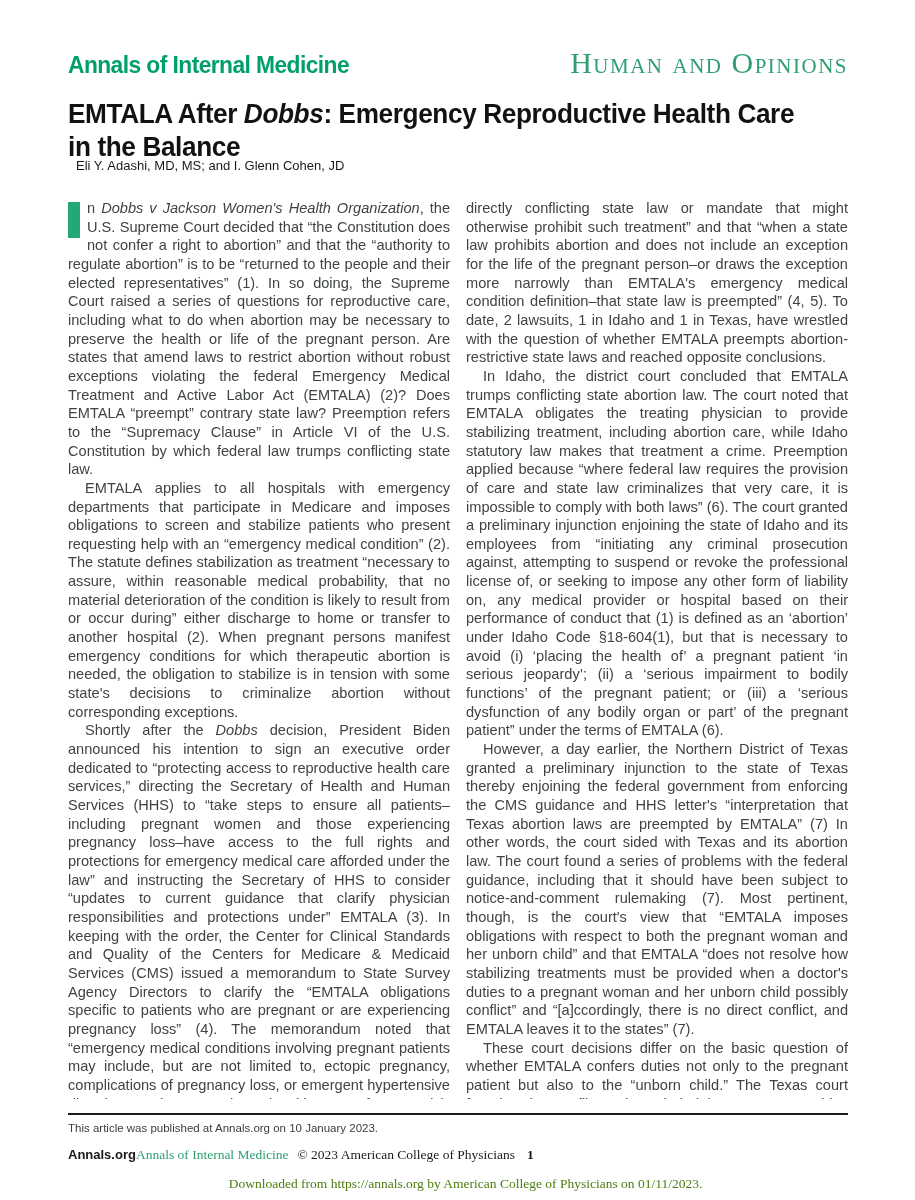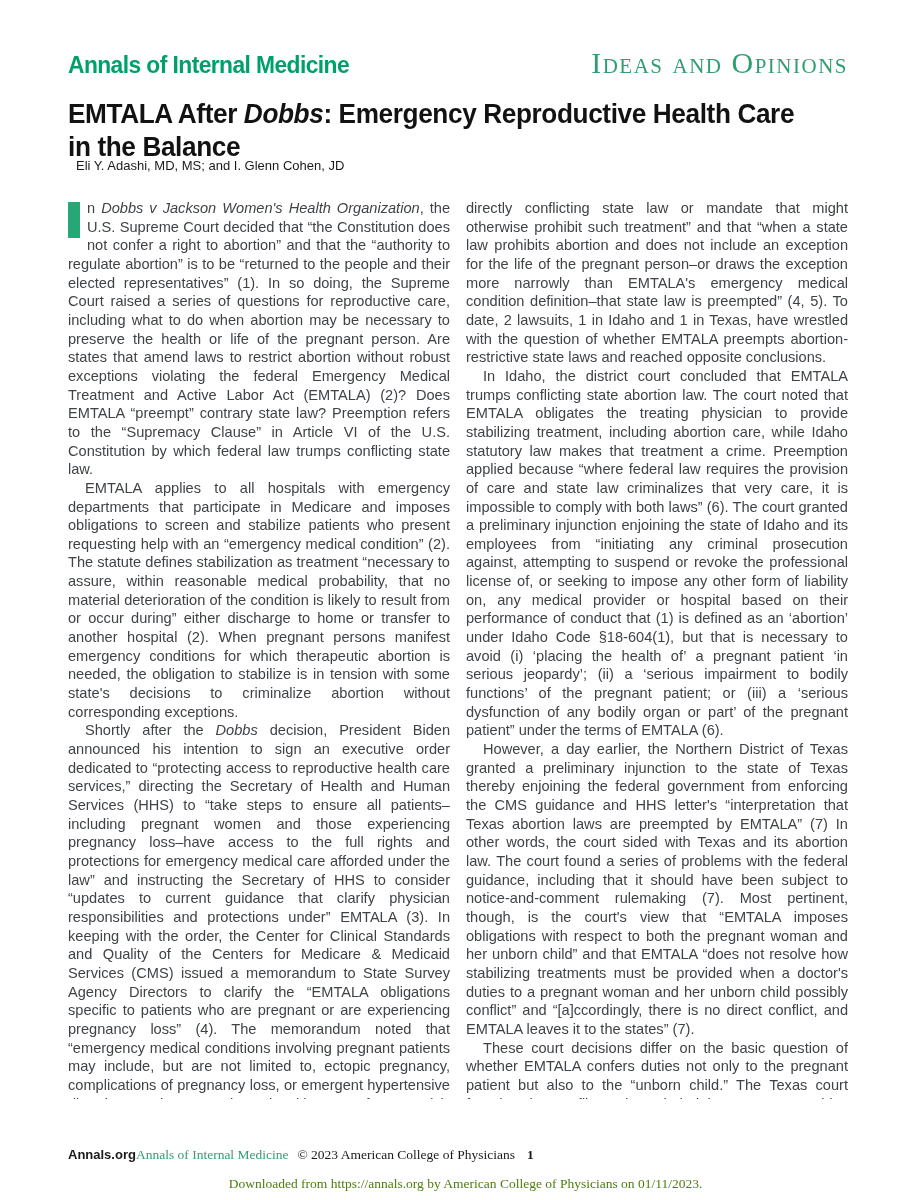--- a/index.html
+++ b/index.html
@@ -51,41 +51,44 @@
   .download-line{position:absolute;top:1176px;left:0;right:0;text-align:center;
     font-family:"Liberation Serif",serif;font-size:13.5px;color:#4d7c0f;padding-left:16px;}
 </style>
 </head>
 <body>
 
 <div class="page">
 
   <div class="masthead">
     <div class="journal-logo">Annals of Internal Medicine</div>
-    <div class="section-head">Ideas and Opinions</div>
+    <div class="section-head">Human and Opinions</div>
   </div>
 
   <h1 class="article-title">EMTALA After <i>Dobbs</i>: Emergency Reproductive Health Care in the Balance</h1>
 
   <div class="byline">Eli Y. Adashi, MD, MS; and I. Glenn Cohen, JD</div>
 
   <div class="columns">
     <div class="col">
         <p class="no-indent"><span class="dropcap">I</span>n <i>Dobbs v Jackson Women's Health Organization</i>, the U.S. Supreme Court decided that “the Constitution does not confer a right to abortion” and that the “authority to regulate abortion” is to be “returned to the people and their elected representatives” (1). In so doing, the Supreme Court raised a series of questions for reproductive care, including what to do when abortion may be necessary to preserve the health or life of the pregnant person. Are states that amend laws to restrict abortion without robust exceptions violating the federal Emergency Medical Treatment and Active Labor Act (EMTALA) (2)? Does EMTALA “preempt” contrary state law? Preemption refers to the “Supremacy Clause” in Article VI of the U.S. Constitution by which federal law trumps conflicting state law.</p>
         <p>EMTALA applies to all hospitals with emergency departments that participate in Medicare and imposes obligations to screen and stabilize patients who present requesting help with an “emergency medical condition” (2). The statute defines stabilization as treatment “necessary to assure, within reasonable medical probability, that no material deterioration of the condition is likely to result from or occur during” either discharge to home or transfer to another hospital (2). When pregnant persons manifest emergency conditions for which therapeutic abortion is needed, the obligation to stabilize is in tension with some state's decisions to criminalize abortion without corresponding exceptions.</p>
         <p>Shortly after the <i>Dobbs</i> decision, President Biden announced his intention to sign an executive order dedicated to “protecting access to reproductive health care services,” directing the Secretary of Health and Human Services (HHS) to “take steps to ensure all patients–including pregnant women and those experiencing pregnancy loss–have access to the full rights and protections for emergency medical care afforded under the law” and instructing the Secretary of HHS to consider “updates to current guidance that clarify physician responsibilities and protections under” EMTALA (3). In keeping with the order, the Center for Clinical Standards and Quality of the Centers for Medicare &amp; Medicaid Services (CMS) issued a memorandum to State Survey Agency Directors to clarify the “EMTALA obligations specific to patients who are pregnant or are experiencing pregnancy loss” (4). The memorandum noted that “emergency medical conditions involving pregnant patients may include, but are not limited to, ectopic pregnancy, complications of pregnancy loss, or emergent hypertensive disorders, such as preeclampsia with severe features” (4). It takes the position that “a physician's professional and legal duty to provide stabilizing medical treatment to a patient who presents to the emergency department and is found to have an emergency medical condition preempts any</p>
       </div>
     <div class="col">
         <p class="no-indent">directly conflicting state law or mandate that might otherwise prohibit such treatment” and that “when a state law prohibits abortion and does not include an exception for the life of the pregnant person–or draws the exception more narrowly than EMTALA's emergency medical condition definition–that state law is preempted” (4, 5). To date, 2 lawsuits, 1 in Idaho and 1 in Texas, have wrestled with the question of whether EMTALA preempts abortion-restrictive state laws and reached opposite conclusions.</p>
         <p>In Idaho, the district court concluded that EMTALA trumps conflicting state abortion law. The court noted that EMTALA obligates the treating physician to provide stabilizing treatment, including abortion care, while Idaho statutory law makes that treatment a crime. Preemption applied because “where federal law requires the provision of care and state law criminalizes that very care, it is impossible to comply with both laws” (6). The court granted a preliminary injunction enjoining the state of Idaho and its employees from “initiating any criminal prosecution against, attempting to suspend or revoke the professional license of, or seeking to impose any other form of liability on, any medical provider or hospital based on their performance of conduct that (1) is defined as an ‘abortion’ under Idaho Code §18-604(1), but that is necessary to avoid (i) ‘placing the health of’ a pregnant patient ‘in serious jeopardy’; (ii) a ‘serious impairment to bodily functions’ of the pregnant patient; or (iii) a ‘serious dysfunction of any bodily organ or part’ of the pregnant patient” under the terms of EMTALA (6).</p>
         <p>However, a day earlier, the Northern District of Texas granted a preliminary injunction to the state of Texas thereby enjoining the federal government from enforcing the CMS guidance and HHS letter's “interpretation that Texas abortion laws are preempted by EMTALA” (7) In other words, the court sided with Texas and its abortion law. The court found a series of problems with the federal guidance, including that it should have been subject to notice-and-comment rulemaking (7). Most pertinent, though, is the court's view that “EMTALA imposes obligations with respect to both the pregnant woman and her unborn child” and that EMTALA “does not resolve how stabilizing treatments must be provided when a doctor's duties to a pregnant woman and her unborn child possibly conflict” and “[a]ccordingly, there is no direct conflict, and EMTALA leaves it to the states” (7).</p>
         <p>These court decisions differ on the basic question of whether EMTALA confers duties not only to the pregnant patient but also to the “unborn child.” The Texas court found such a conflict and concluded that EMTALA provides no guidance on how to resolve the purported conflict. The Fifth Circuit, the court to which an appeal would be taken, has proven itself to be highly restrictive on</p>
       </div>
   </div>
 
+  <div class="pub-note-block">
+    <div class="pub-note">This article was published at Annals.org on 10 January 2023.</div>
+  </div>
 
   <div class="footer-row">
     <div class="footer-site">Annals.org</div>
     <div class="footer-right">
       <span class="footer-journal">Annals of Internal Medicine</span>
       <span class="footer-copyright">© 2023 American College of Physicians</span>
       <span class="footer-page">1</span>
     </div>
   </div>
 

